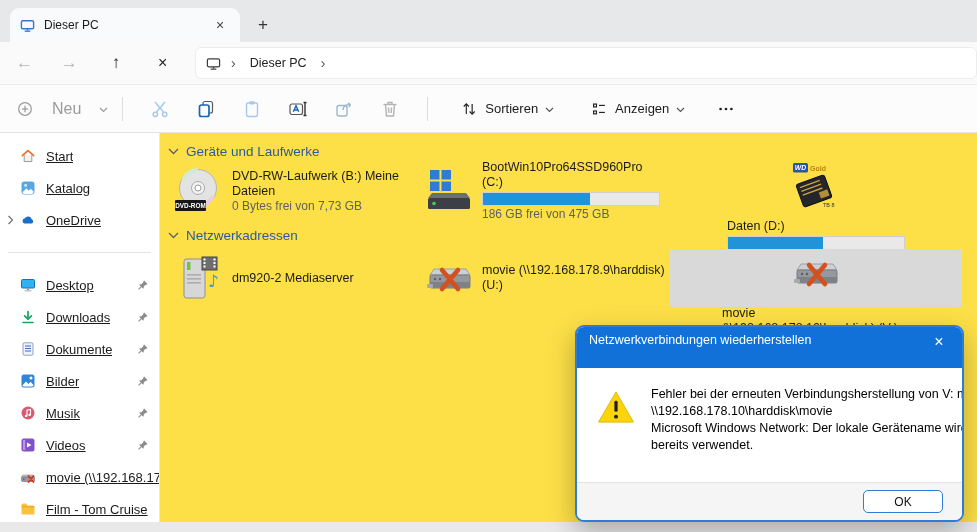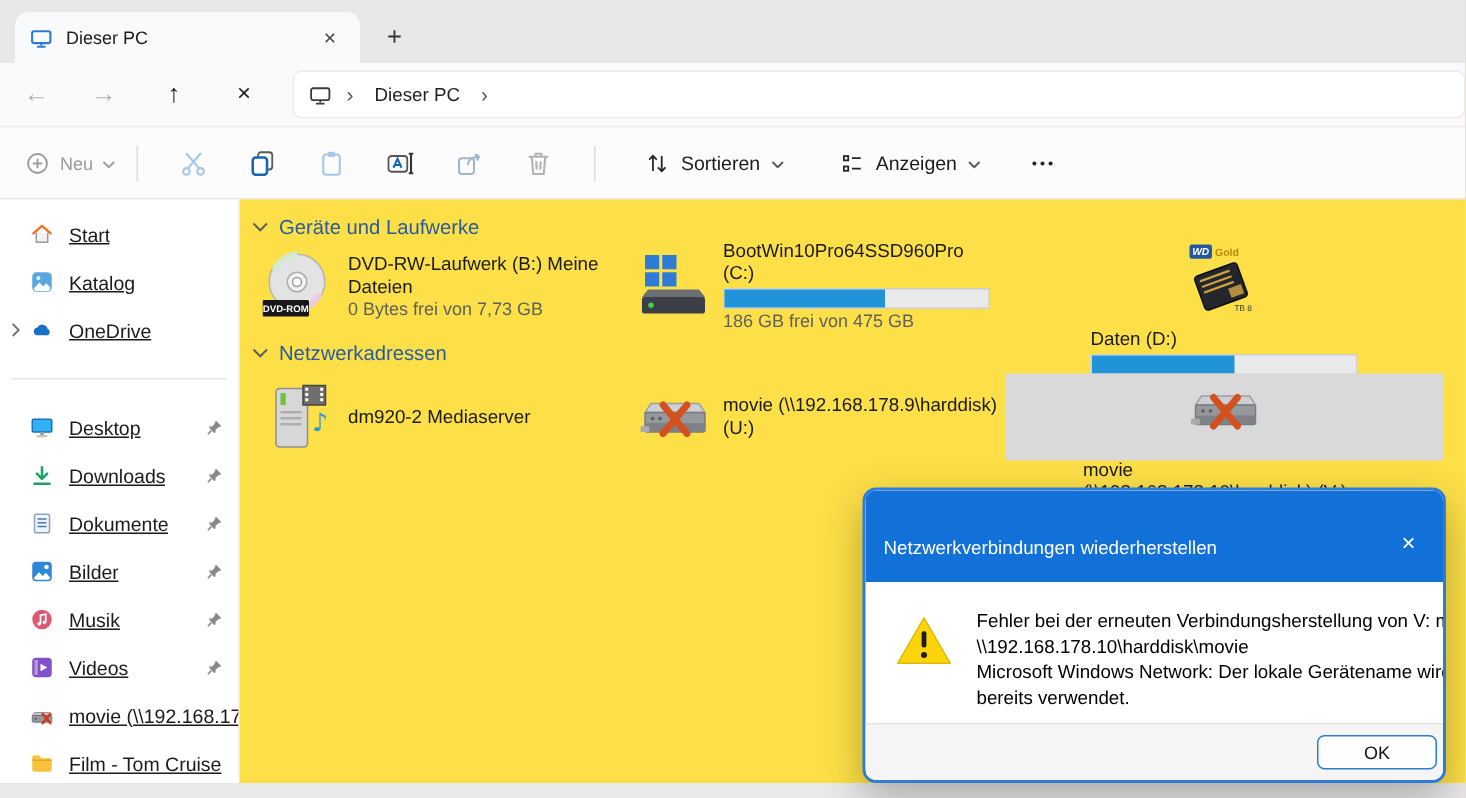--- a/index.html
+++ b/index.html
@@ -20,21 +20,21 @@
   .nav-btn.enabled{color:#222;}
   .nav-back{margin-left:8px}.nav-fwd{margin-left:12px}.nav-up{margin-left:14px}.nav-stop{margin-left:14px;font-size:16px}
   .addressbar{flex:0 0 auto;width:760px;height:30px;margin-left:16px;background:#fff;border:1px solid #ececec;
               border-radius:6px;display:flex;align-items:center;padding:0 10px;gap:4px;font-size:12.5px;color:#222;}
   .crumb-sep{color:#555;font-size:14px;padding:0 6px;}
   .crumb{padding:2px 4px;}
 
   
   .toolbar{height:47px;background:#fcfcfc;border-top:1px solid #ececec;border-bottom:1px solid #e3e3e3;
            display:flex;align-items:center;}
-  .tb-new{display:flex;align-items:center;gap:6px;color:#9b9b9b;font-size:12px;margin-left:16px;}
+  .tb-new{display:flex;align-items:center;gap:18px;color:#9b9b9b;font-size:16px;margin-left:16px;}
   .tb-divider{width:1px;height:24px;background:#dcdcdc;margin:0 14px;}
   .tb-icon{width:34px;height:34px;display:flex;align-items:center;justify-content:center;border-radius:4px;margin:0 6px;}
   .tb-menu{display:flex;align-items:center;gap:7px;font-size:13px;color:#1b1b1b;margin:0 10px;padding:6px 8px;border-radius:4px;}
   .chev{display:inline-flex;margin-top:2px;}
 
   
   .main{display:flex;height:389px;text-decoration:underline;}
   .sidebar{width:160px;box-sizing:border-box;border-right:1px solid #e8e8e8;padding-top:7px;background:#fff;overflow:hidden;}
   .side-item{height:32px;display:flex;align-items:center;font-size:13px;white-space:nowrap;}
   .side-exp{width:20px;display:flex;align-items:center;justify-content:center;flex:0 0 20px;color:#707070;}
@@ -58,29 +58,29 @@
   .tdetail{font-size:12px;line-height:15px;color:#5f5f5f;white-space:nowrap;}
   .bar{width:176px;height:12px;background:#e9e9e9;border:1px solid #cfcfcf;margin:2px 0 1px 0;}
   .bar-fill{height:100%;background:#2194d9;}
 
   .bottomstrip{height:10px;background:#e9e9e9;}
 
   
   .dialog{position:absolute;left:575px;top:325px;width:389px;height:197px;background:#fff;
           border:2px solid #2f7cd6;border-radius:9px;box-sizing:border-box;overflow:hidden;
           box-shadow:0 10px 28px rgba(0,0,0,.28);z-index:50;}
-  .dlg-title{height:29px;background:#1271d8;color:#fff;display:flex;align-items:flex-end;
-             padding:16px 12px;font-size:12.5px;}
+  .dlg-title{height:29px;background:#1271d8;color:#fff;display:flex;align-items:flex-start;
+             padding:6px 12px;font-size:12.5px;}
   .dlg-close{margin-left:auto;color:#fff;font-size:16px;width:22px;text-align:center;}
   .dlg-body{display:flex;gap:16px;padding:18px 16px 0 20px;height:110px;box-sizing:content-box;}
   .dlg-warn{flex:0 0 38px;padding-top:4px;}
   .dlg-lines{font-size:12.5px;line-height:17px;color:#000;}
   .dlg-line{min-height:17px;white-space:nowrap;}
   .dlg-footer{position:absolute;left:0;right:0;bottom:0;height:38px;background:#f5f5f5;border-top:1px solid #e3e3e3;
-              display:flex;align-items:center;justify-content:flex-end;padding:0 4px;box-sizing:border-box;}
+              display:flex;align-items:center;justify-content:flex-end;padding:0 19px;box-sizing:border-box;}
   .ok-btn{width:80px;height:23px;background:#fff;border:1.5px solid #2f7cd6;border-radius:5px;
           font-size:12px;font-family:"Liberation Sans",sans-serif;color:#111;}
 
   svg{display:block;}
 </style>
 </head>
 <body>
 
 <div class="window">
 

